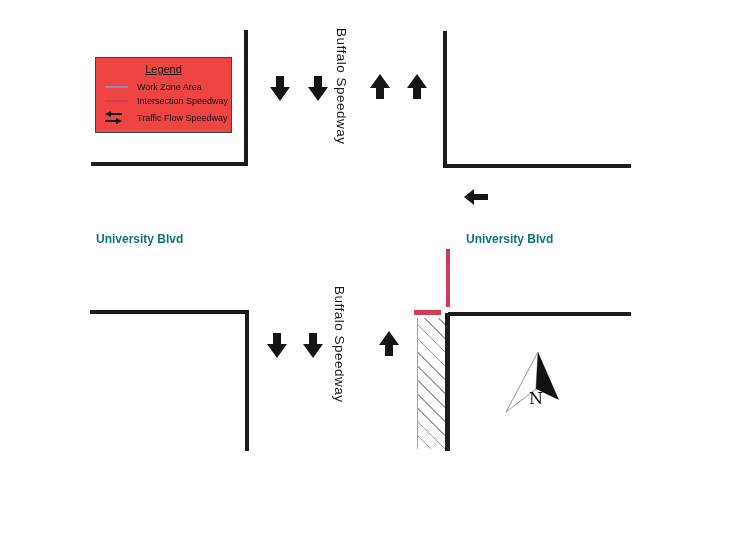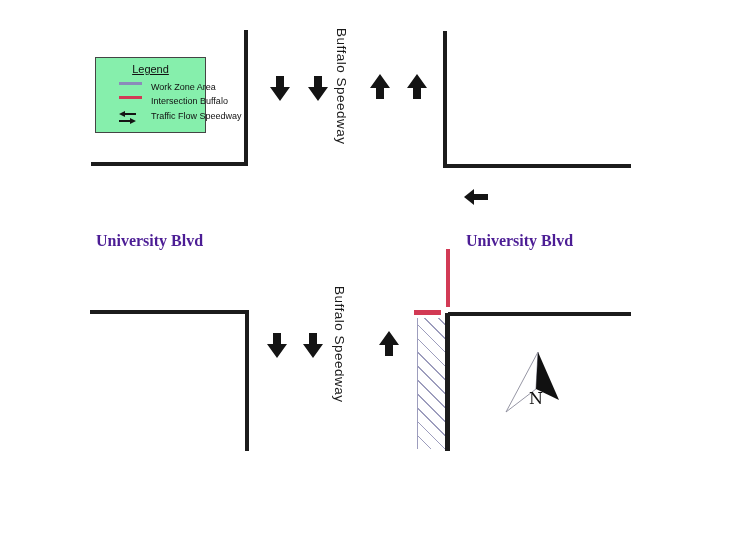--- a/index.html
+++ b/index.html
@@ -6,38 +6,38 @@
   .canvas {
     position:relative; width:735px; height:551px; background:#ffffff;
     font-family:"Liberation Sans", sans-serif; overflow:hidden;
   }
   .line { position:absolute; background:#1c1c1c; }
   .red  { position:absolute; background:#d23a55; }
   .vtext {
     position:absolute; writing-mode:vertical-rl;
     font-size:13.5px; color:#1a1a1a; letter-spacing:0.5px; white-space:nowrap;
   }
-  .blvd { position:absolute; font-weight:bold; font-size:16px; color:#4c1d95; white-space:nowrap;font-family:Liberation Serif, serif; }
+  .blvd { position:absolute; font-weight:bold; font-size:12px; color:#0f766e; white-space:nowrap; }
   .arrow { position:absolute; line-height:0; }
   .workzone {
     position:absolute; left:417px; top:318px; width:27px; height:131px;
     border-left:1px solid #9d9dbd;
     background: repeating-linear-gradient(45deg,
       rgba(0,0,0,0) 0px, rgba(0,0,0,0) 8.6px,
       #9d9dbd 8.6px, #9d9dbd 9.8px);
   }
   .legend-box {
-    position:absolute; left:95px; top:57px; width:111px; height:76px;
-    border:1.5px solid #444; background:#86efac; box-sizing:border-box;padding-left:44px;
+    position:absolute; left:95px; top:57px; width:137px; height:76px;
+    border:1.5px solid #444; background:#ef4444; box-sizing:border-box;padding-left:44px;
   }
   .legend-title {
     position:absolute; top:5px; left:0; width:100%; text-align:center;
     font-size:11px; color:#111; text-decoration:underline;
   }
-  .legend-row { position:absolute; left:23px; display:flex; }
+  .legend-row { position:absolute; left:9px; display:flex; align-items:center; }
   .legend-swatch { width:23px; height:2.5px; margin-right:9px; flex:0 0 auto; }
   .legend-swatch.wz { background:#8b8bba; }
   .legend-swatch.ic { background:#d23a55; }
   .legend-label { font-size:9px; color:#111; white-space:nowrap; }
   .legend-arrows { width:23px; margin-right:9px; display:flex; flex-direction:column; gap:1px; align-items:flex-start; flex:0 0 auto; }
   .compass { position:absolute; left:497px; top:345px; }
 </style>
 </head>
 <body>
 
@@ -58,21 +58,21 @@
   <div class="workzone"></div>
 
   <div class="legend-box">
     <div class="legend-title">Legend</div>
     <div class="legend-row" style="top:24px;">
       <div class="legend-swatch wz"></div>
       <div class="legend-label">Work Zone Area</div>
     </div>
     <div class="legend-row" style="top:38px;">
       <div class="legend-swatch ic"></div>
-      <div class="legend-label">Intersection Buffalo</div>
+      <div class="legend-label">Intersection Speedway</div>
     </div>
     <div class="legend-row" style="top:53px;">
       <div class="legend-arrows">
         <svg width="17" height="6" viewBox="0 0 17 6">
             <polygon points="17,2 6,2 6,0 0,3 6,6 6,4 17,4" fill="#141414"></polygon>
           </svg>
         <svg width="17" height="6" viewBox="0 0 17 6">
             <polygon points="0,2 11,2 11,0 17,3 11,6 11,4 0,4" fill="#141414"></polygon>
           </svg>
       </div>

